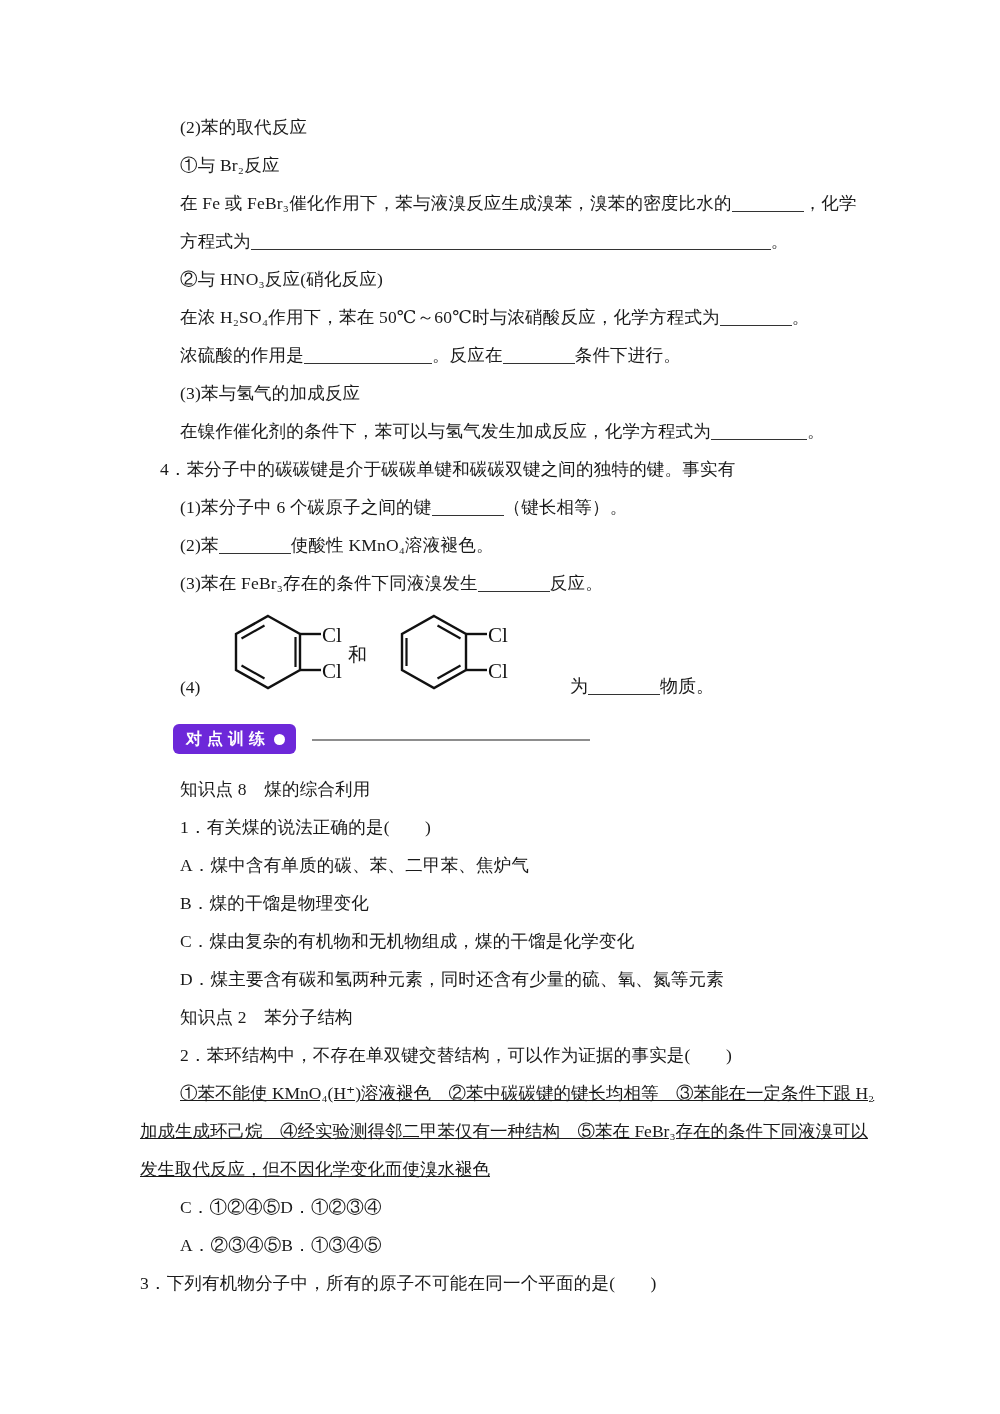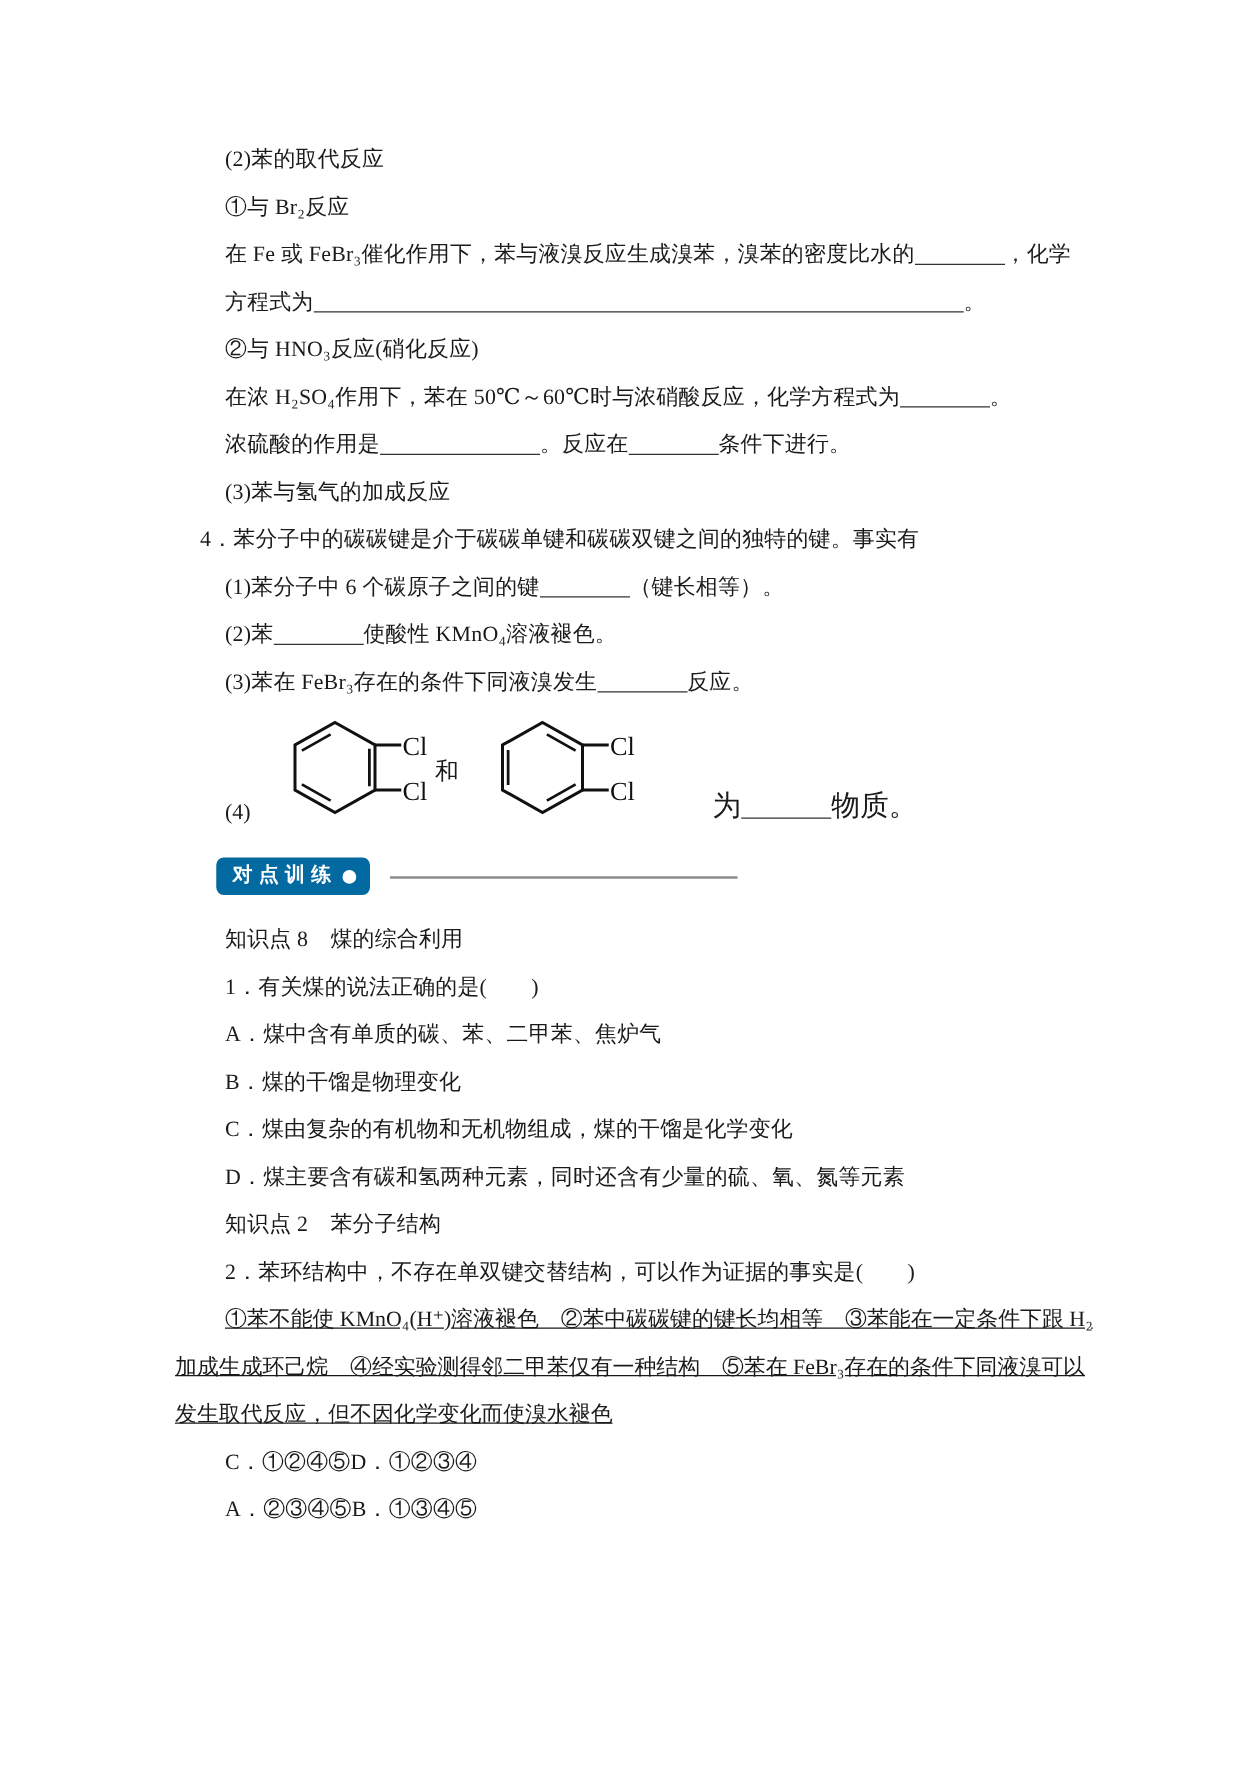--- a/index.html
+++ b/index.html
@@ -63,37 +63,37 @@
     position: absolute;
     left: 208px;
     top: 34px;
     font-size: 19px;
   }
   .struct-b { position: absolute; left: 248px; top: 0px; }
   .struct-tail {
     position: absolute;
     left: 430px;
     bottom: 2px;
-    font-size: 23px;
+    font-size: 18px;
     white-space: nowrap;
   }
 
   
   .badge-row {
     position: relative;
     height: 52px;
     margin-top: 16px;
     margin-bottom: 2px;
   }
   .badge {
     position: absolute;
     left: 33px;
     top: 8px;
     height: 30px;
-    background: #0369a1;
+    background: #6d28d9;
     border-radius: 6px;
     display: flex;
     align-items: center;
     padding: 0 11px 0 13px;
     box-sizing: border-box;
   }
   .badge-text {
     color: #ffffff;
     font-family: "Liberation Sans", "DejaVu Sans", sans-serif;
     font-size: 16px;
@@ -154,20 +154,23 @@
     </div>
 
     <div class="line ind1">
       <span>浓硫酸的作用是</span><span class="blank b-lg"></span><span>。反应在</span><span class="blank b-sm"></span><span>条件下进行。</span>
     </div>
 
     <div class="line ind1">
       <span>(3)苯与氢气的加成反应</span>
     </div>
 
+    <div class="line ind1">
+      <span>在镍作催化剂的条件下，苯可以与氢气发生加成反应，化学方程式为</span><span class="blank b-md"></span><span>。</span>
+    </div>
 
     <div class="line ind-half">
       <span>4．苯分子中的碳碳键是介于碳碳单键和碳碳双键之间的独特的键。事实有</span>
     </div>
 
     <div class="line ind1">
       <span>(1)苯分子中 6 个碳原子之间的键</span><span class="blank b-sm"></span><span>（键长相等）。</span>
     </div>
 
     <div class="line ind1">
@@ -254,15 +257,18 @@
     <div class="line wide tight noind" style="text-indent:40px;">
       <span>①苯不能使 KMnO₄(H⁺)溶液褪色　②苯中碳碳键的键长均相等　③苯能在一定条件下跟 H₂加成生成环己烷　④经实验测得邻二甲苯仅有一种结构　⑤苯在 FeBr₃存在的条件下同液溴可以发生取代反应，但不因化学变化而使溴水褪色</span>
     </div>
     <div class="line ind1">
       <span>C．①②④⑤D．①②③④</span>
     </div>
     <div class="line ind1">
       <span>A．②③④⑤B．①③④⑤</span>
     </div>
 
+    <div class="line noind">
+      <span>3．下列有机物分子中，所有的原子不可能在同一个平面的是(　　)</span>
+    </div>
 
   </div>
 </div>
 
 </body></html>

